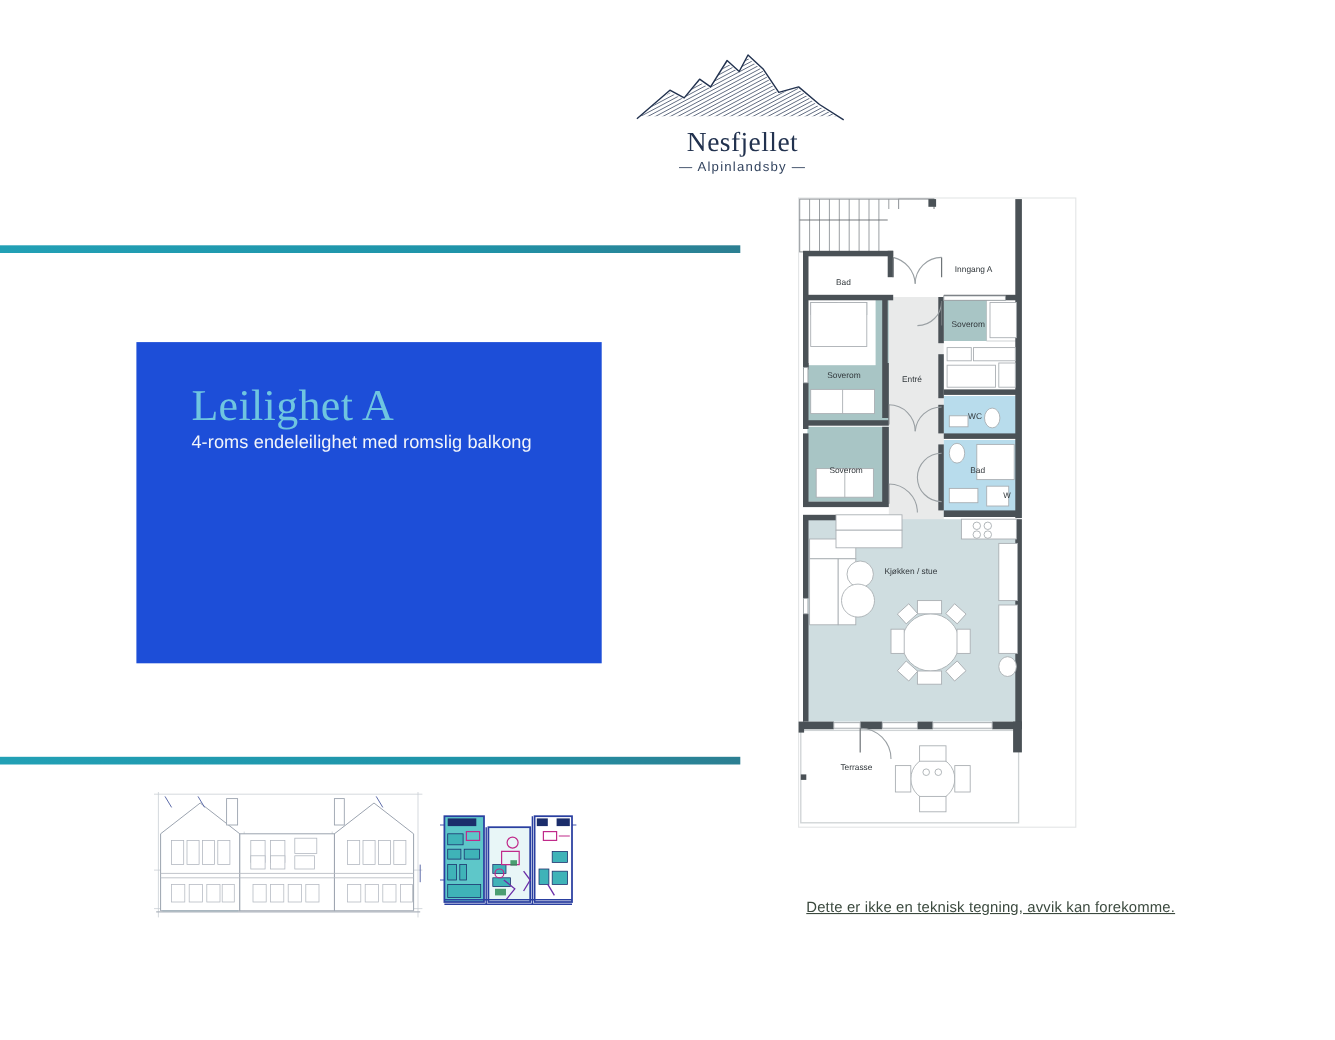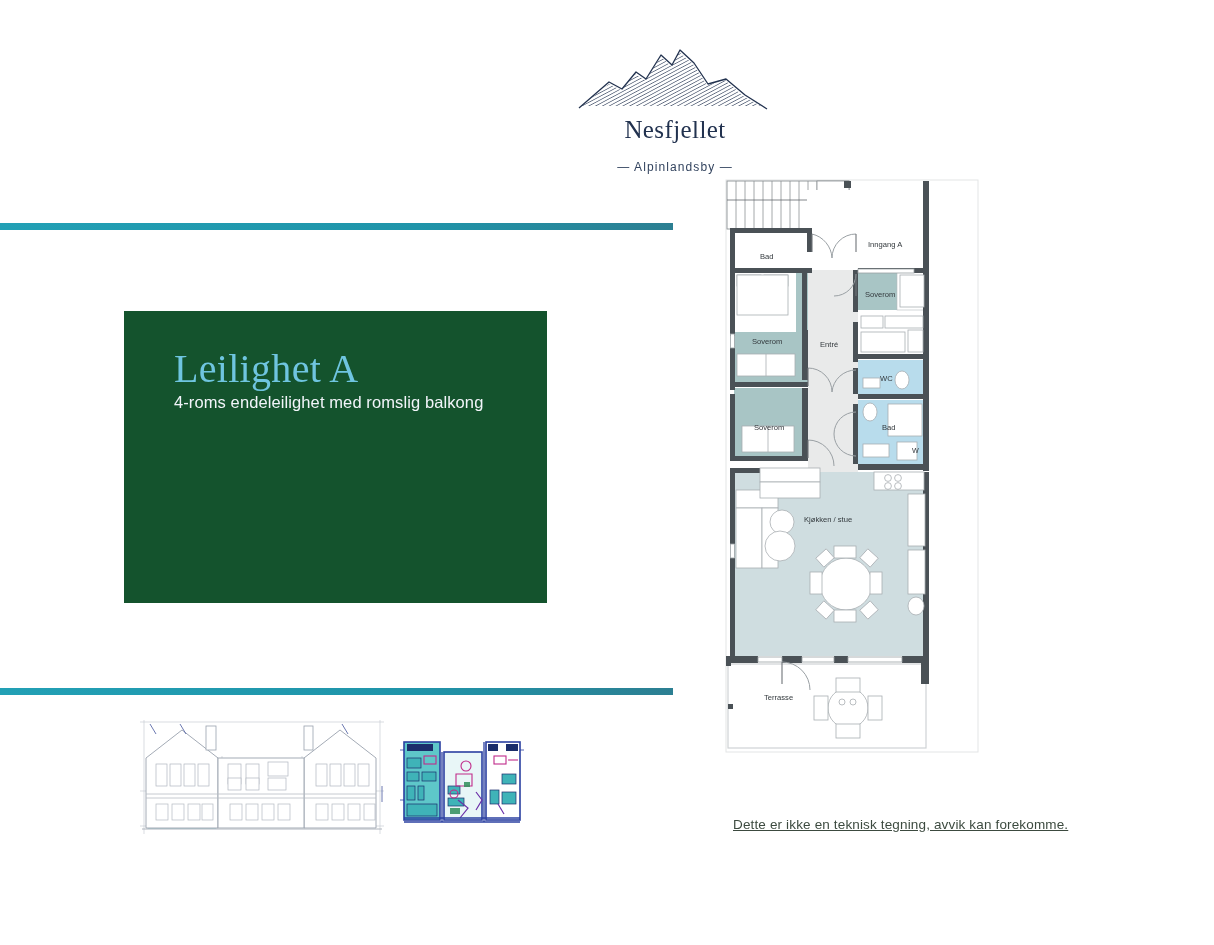--- a/index.html
+++ b/index.html
@@ -37,41 +37,41 @@
     color: #22324f;
     letter-spacing: 0.4px;
     line-height: 1;
     margin-top: 1px;
   }
   #brand .brand-sub {
     font-family: "Liberation Sans", sans-serif;
     font-size: 12px;
     color: #33445f;
     letter-spacing: 1.1px;
-    margin-top: 18px;
+    margin-top: 2px;
   }
 
   
   .rule {
     position: absolute;
     left: 0;
     height: 7px;
     background: linear-gradient(90deg, #22a0b5 0%, #1f94a9 62%, #2c7f92 100%);
   }
   #rule-top    { top: 223px; width: 673px; }
   #rule-bottom { top: 688px; width: 673px; }
 
   
   #info-card {
     position: absolute;
     left: 124px;
     top: 311px;
     width: 423px;
     height: 292px;
-    background: #14532d;
+    background: #1d4ed8;
     box-sizing: border-box;
     padding: 38px 0 0 50px;
   }
   #card-title {
     font-family: "Liberation Serif", serif;
     font-size: 40px;
     line-height: 1;
     color: #6fc5e0;
     letter-spacing: 0.3px;
     margin: 0;

